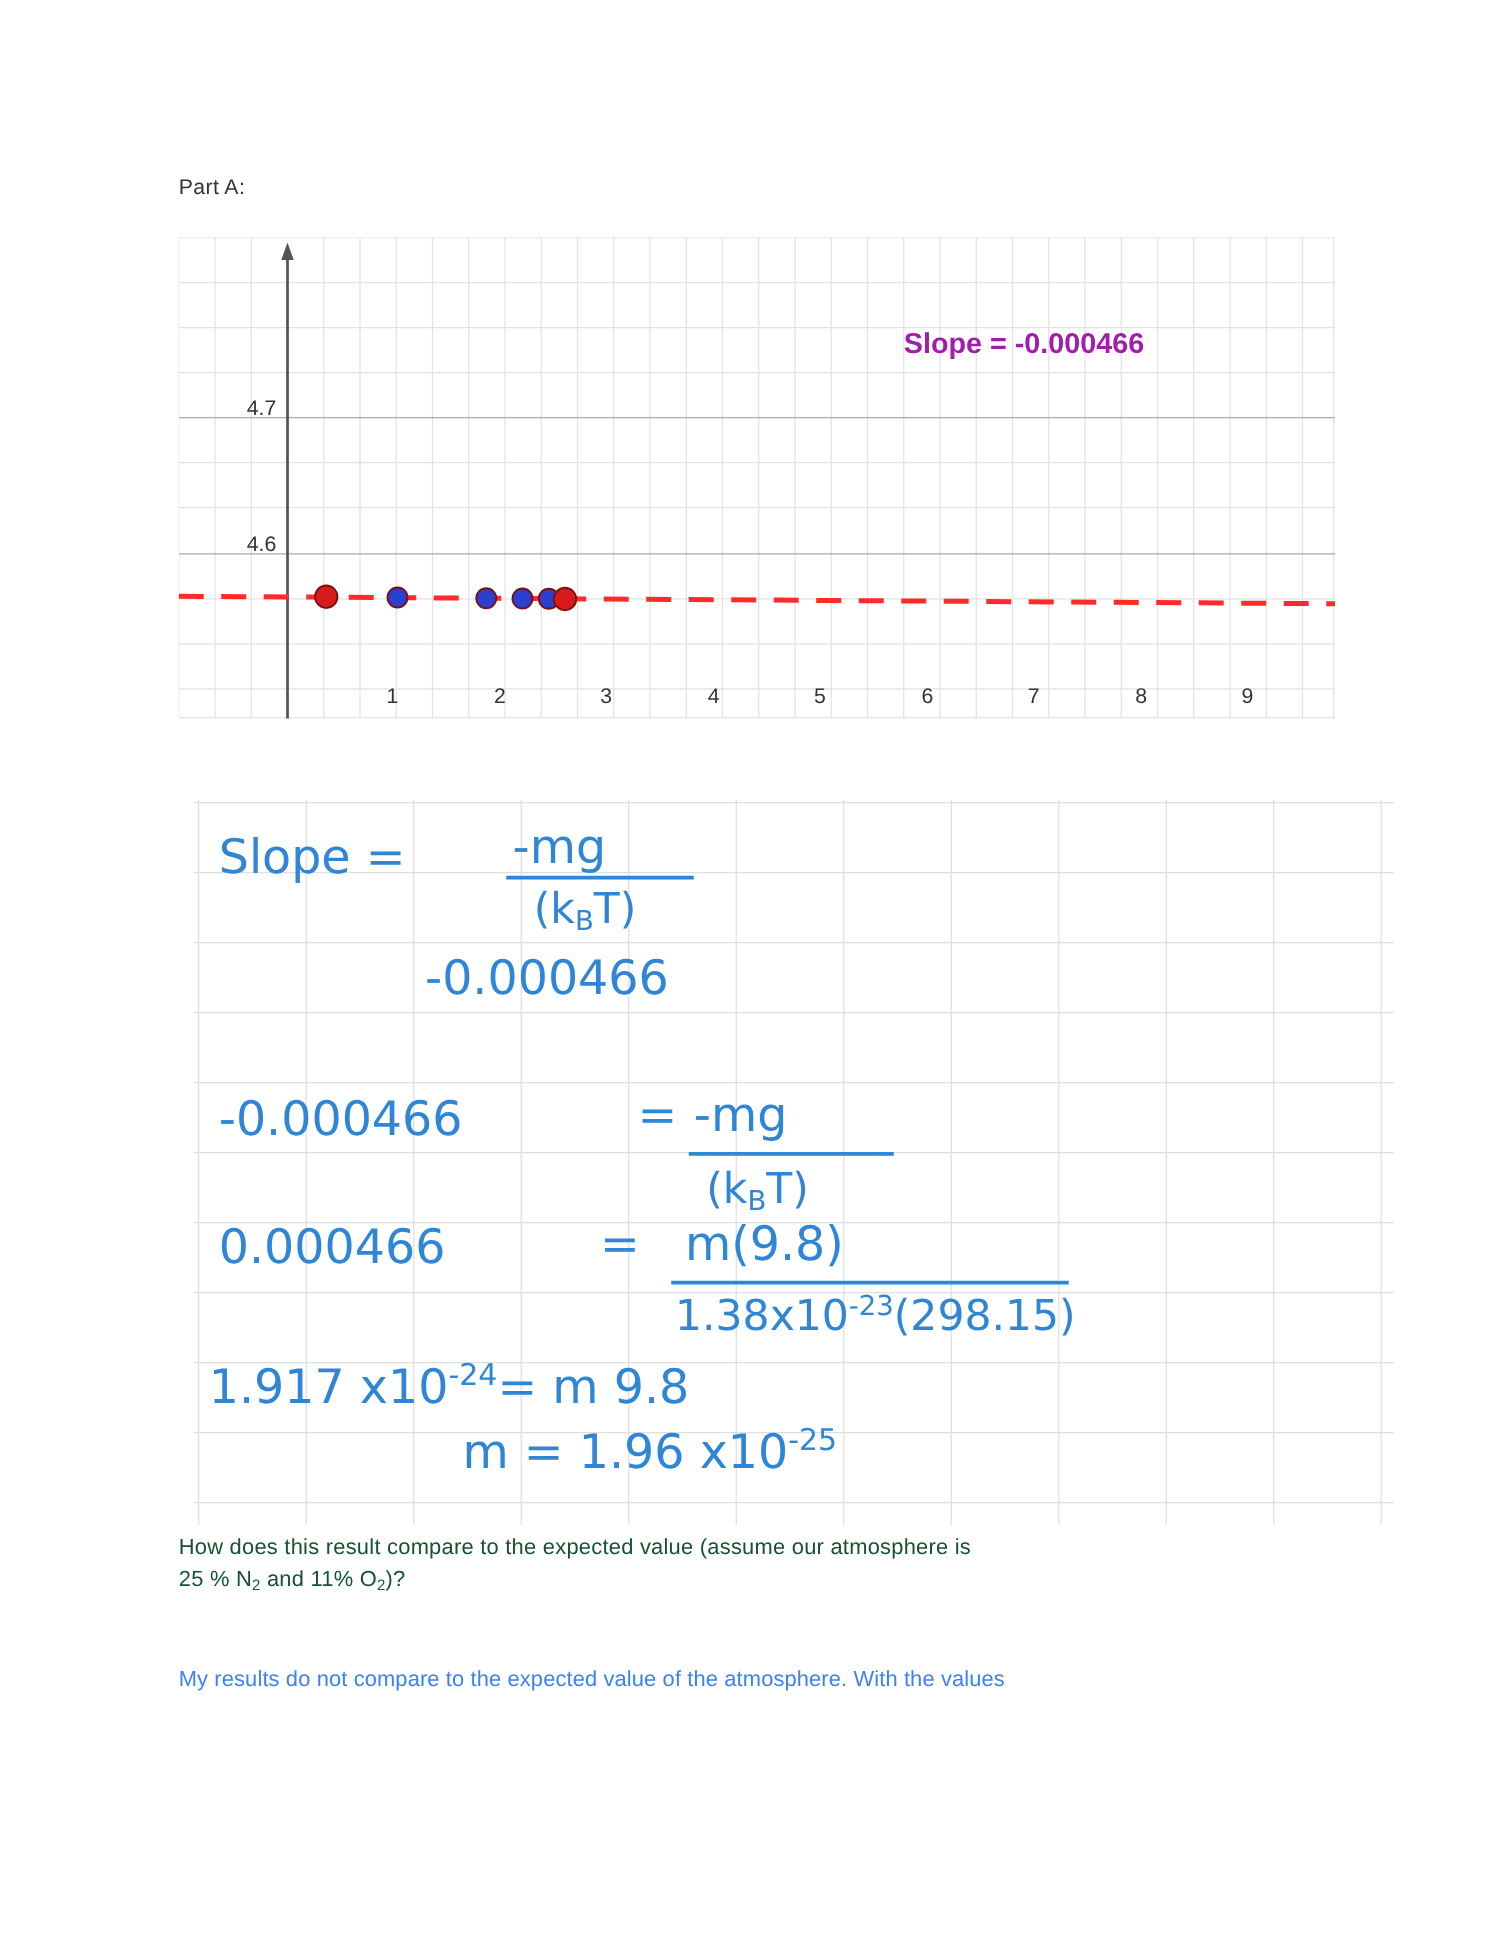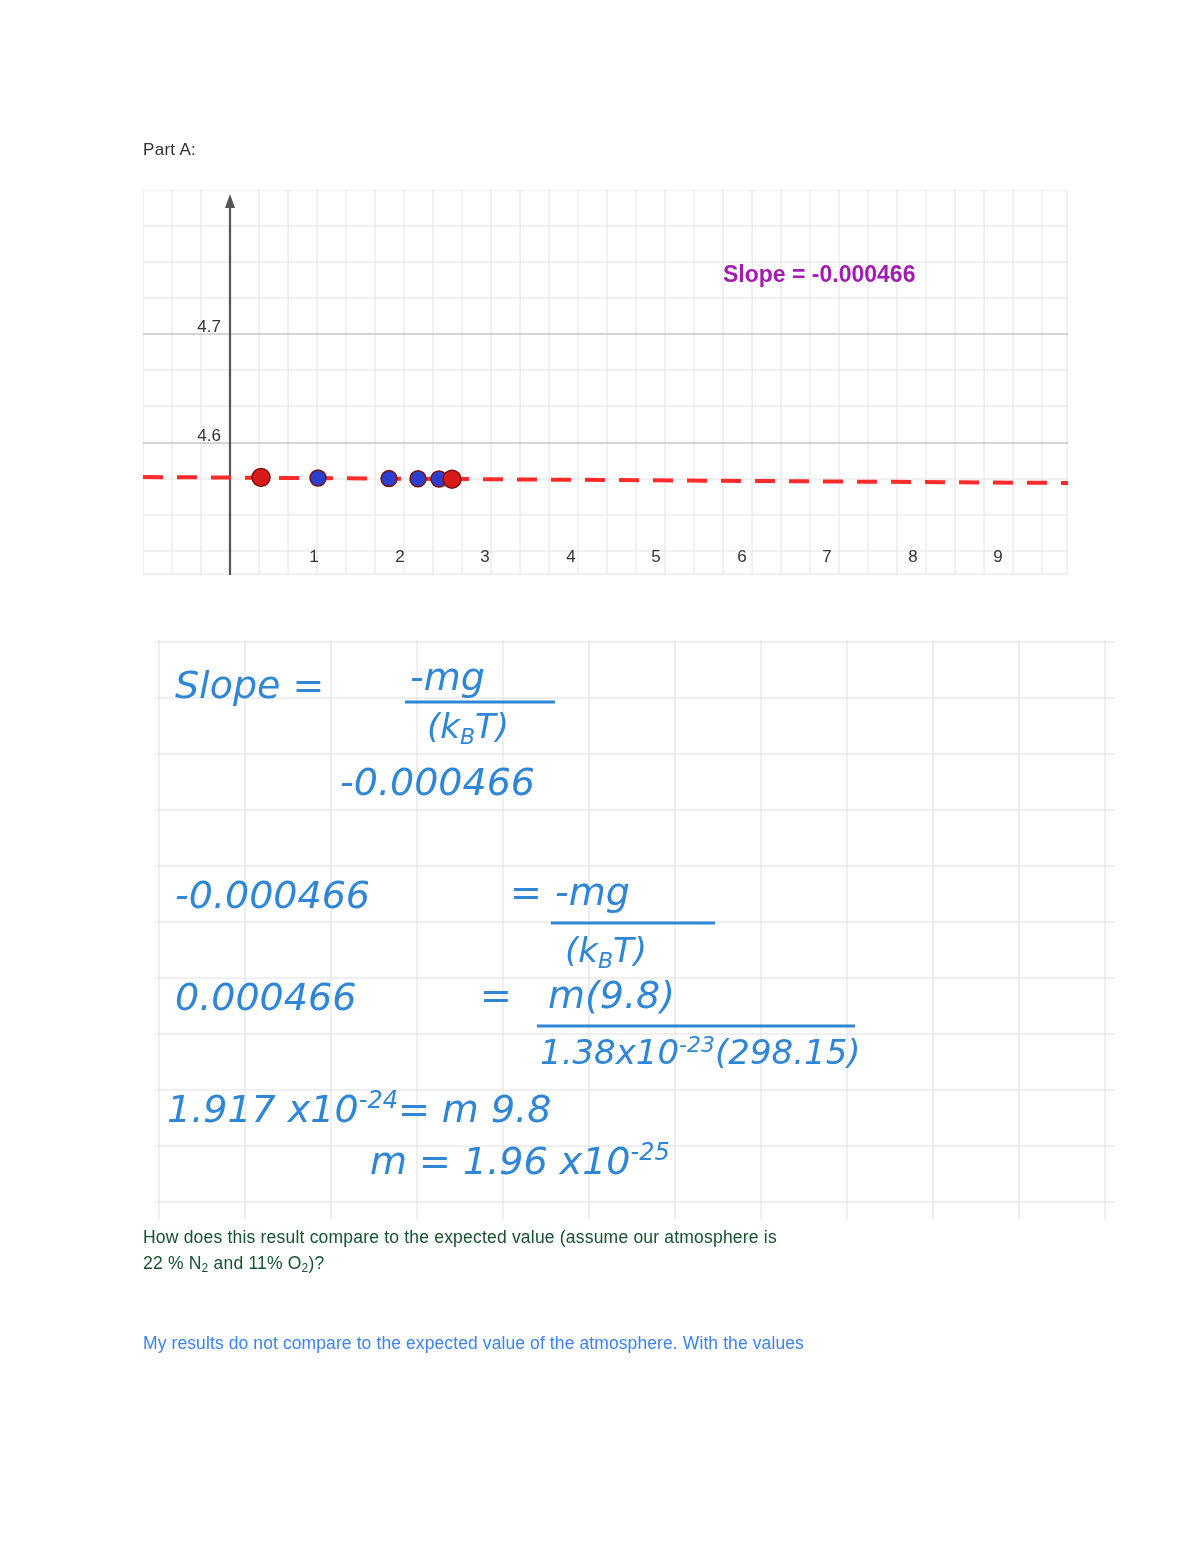--- a/index.html
+++ b/index.html
@@ -55,21 +55,20 @@
     margin-top: 46px;
   }
 
   
   .hand-wrap {
     position: absolute;
     left: 155px;
     top: 640px;
     width: 960px;
     height: 580px;
-    font-style: italic;
   }
   .hand-svg { display: block; }
 
   .handwriting {
     font-family: "DejaVu Sans", sans-serif;
     fill: #2f86d6;
   }
 
   
   .question {
@@ -248,20 +247,20 @@
 
         <text x="12" y="482" font-size="38"><tspan>1.917 x10</tspan><tspan font-size="24" dy="-14">-24</tspan><tspan dy="14">= m 9.8</tspan></text>
 
         <text x="215" y="534" font-size="38"><tspan>m = 1.96 x10</tspan><tspan font-size="24" dy="-14">-25</tspan></text>
       </g>
     </svg>
   </div>
 
   <div class="question">
     <span>How does this result compare to the expected value (assume our atmosphere is</span><br>
-    <span>22 % N</span><sub>2</sub><span> and 11% O</span><sub>2</sub><span>)?</span>
+    <span>25 % N</span><sub>2</sub><span> and 11% O</span><sub>2</sub><span>)?</span>
   </div>
 
   <div class="answer">
     <span>My results do not compare to the expected value of the atmosphere. With the values</span><br>
   </div>
 
 </div>
 
 </body></html>

